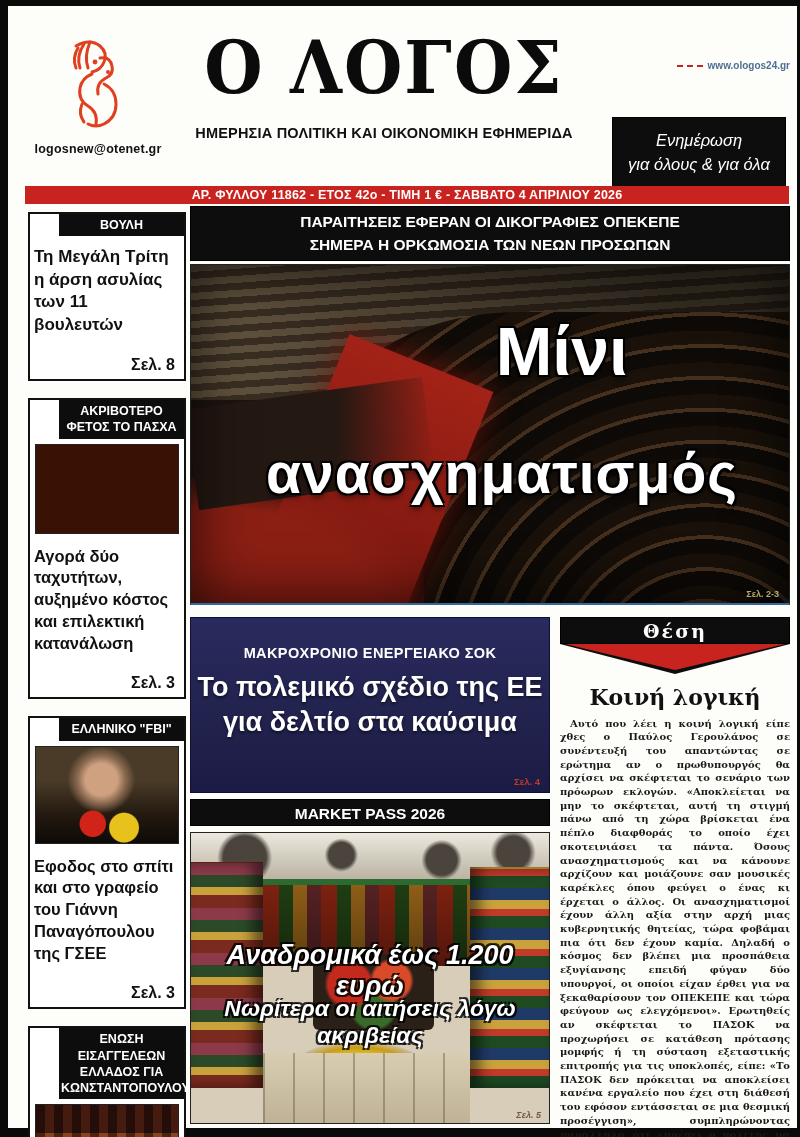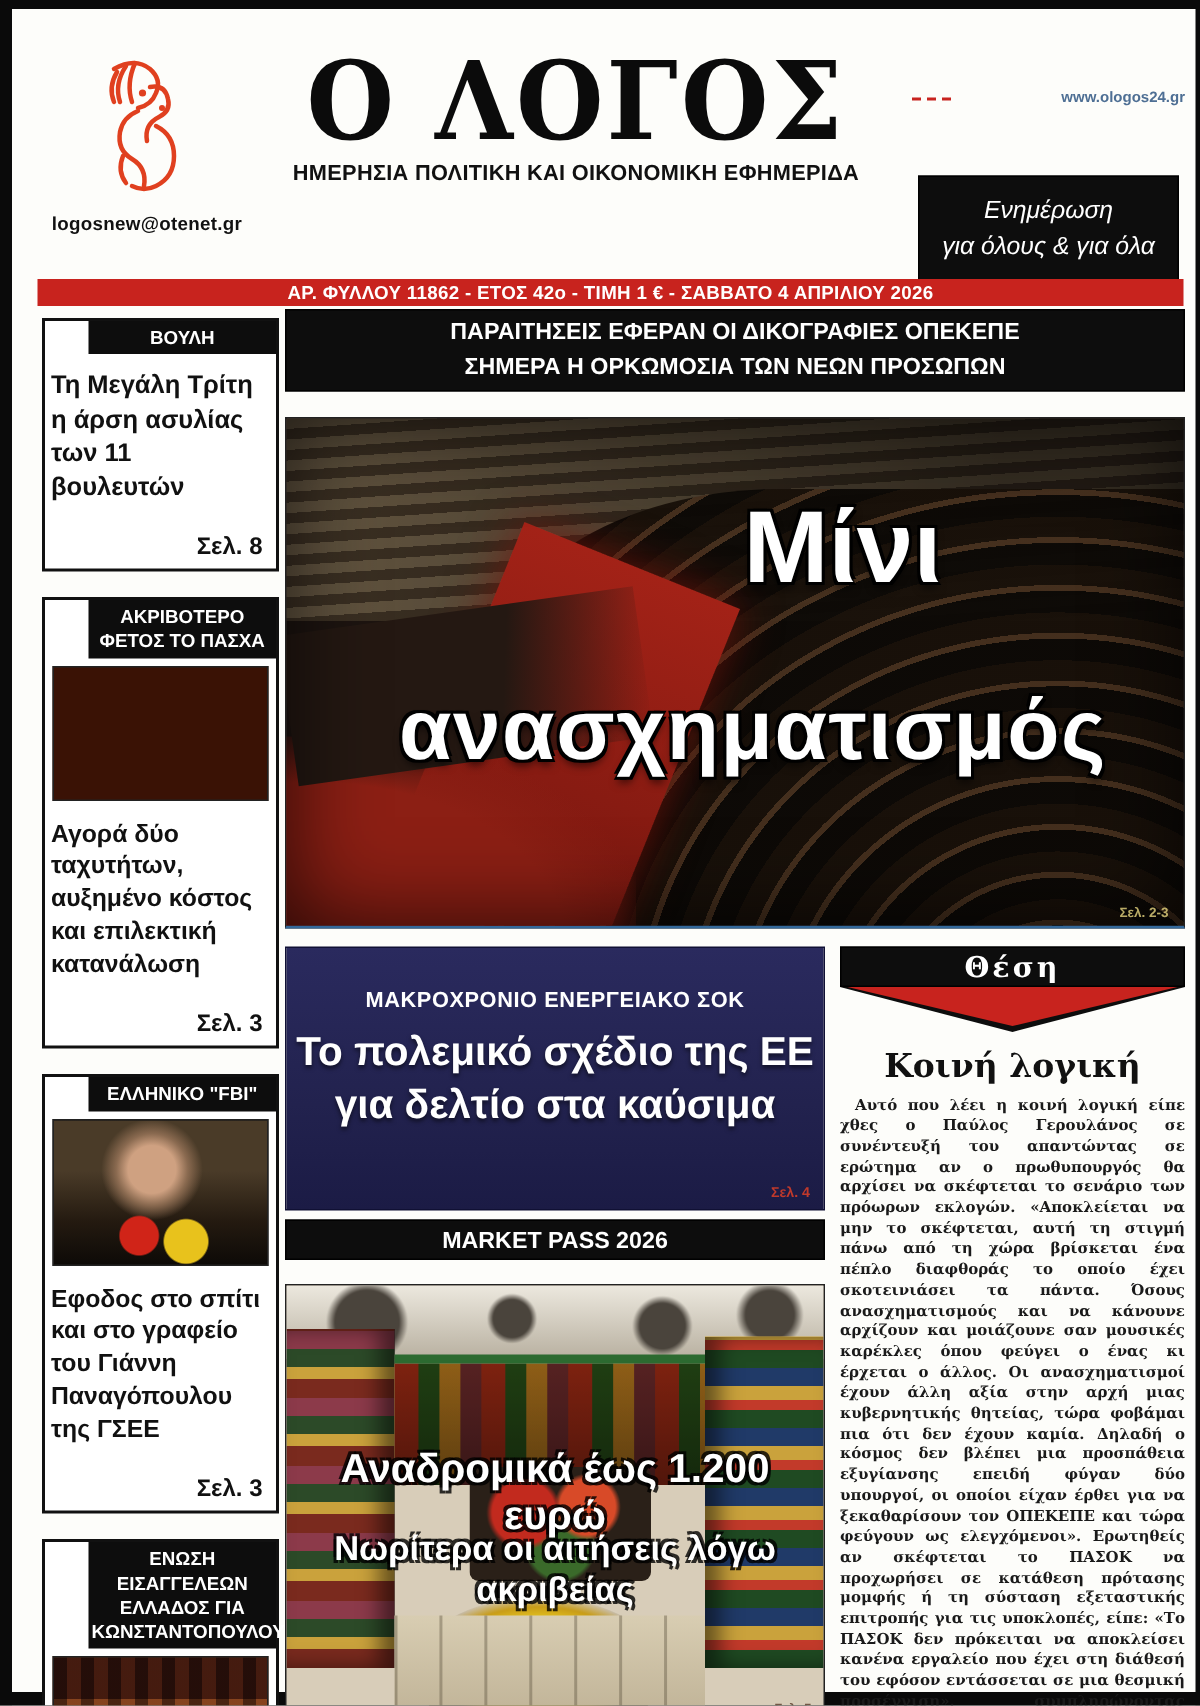--- a/index.html
+++ b/index.html
@@ -23,27 +23,27 @@
   .edge-right{right:0;top:0;width:3px;height:100%;}
 
   
   .logo-art{position:absolute;left:38px;top:32px;width:120px;height:106px;}
   .email{position:absolute;left:20px;top:142px;width:156px;text-align:center;
          font-weight:bold;font-size:12.5px;letter-spacing:.2px;}
   .masthead{position:absolute;left:178px;top:30px;width:412px;text-align:center;}
   .paper-title{font-family:"DejaVu Serif","Liberation Serif",serif;font-weight:bold;
          font-size:67px;line-height:1.05;letter-spacing:2px;transform:scaleY(1.08);
          transform-origin:top center;color:#0b0b0b;}
-  .paper-subtitle{margin-top:8px;font-weight:bold;font-size:14.5px;letter-spacing:.2px;}
+  .paper-subtitle{margin-top:25px;font-weight:bold;font-size:14.5px;letter-spacing:.2px;}
   .site-logo{position:absolute;left:608px;top:58px;width:182px;text-align:center;}
   .site-logo-row{display:flex;align-items:flex-start;justify-content:center;gap:1px;}
   .site-logo-name{font-weight:bold;font-size:22px;letter-spacing:.5px;color:#121212;padding-top:8px;}
   .site-logo-24{font-weight:bold;font-size:34px;line-height:1;color:var(--steel-blue);
          font-family:"DejaVu Sans Mono",monospace;letter-spacing:-3px;}
-  .site-url-row{display:flex;align-items:center;justify-content:space-between;gap:5px;margin-top:2px;}
+  .site-url-row{display:flex;align-items:center;justify-content:flex-end;gap:5px;margin-top:2px;}
   .site-url-dash{width:26px;border-top:2px dashed var(--accent-red);}
   .site-url{font-size:10px;font-weight:bold;color:var(--steel-blue);}
   .tagline-box{position:absolute;left:612px;top:117px;width:174px;height:72px;
          background:var(--ink);color:#fff;display:flex;flex-direction:column;
          justify-content:center;align-items:center;font-style:italic;
          font-size:16.5px;line-height:1.45;border:1px solid #000;}
 
   
   .issue-bar{position:absolute;left:25px;top:186px;width:764px;height:18px;
          background:var(--accent-red);color:#fff;font-weight:bold;font-size:12.5px;
@@ -73,21 +73,21 @@
   .img-court{background:
       repeating-linear-gradient(90deg, rgba(20,5,5,.55) 0 9px, rgba(120,40,20,.2) 9px 18px),
       linear-gradient(180deg,#38180e 0 34%, #8a4a20 34% 46%, #e0b95e 46% 78%, #c89c44 100%);
       background-color:#5a2a12;height:84px;}
 
   
   .main{position:absolute;left:190px;top:206px;width:600px;}
   .top-banner{background:var(--ink);color:#fff;font-weight:bold;font-size:15.5px;
          text-align:center;line-height:1.5;padding:3px 0;border:1px solid #000;}
   .photo{position:relative;border:1px solid #222;overflow:hidden;}
-  .photo-parliament{margin-top:17px;height:341px;background:#1d1410;border-bottom:2px solid #33689a;}
+  .photo-parliament{margin-top:3px;height:341px;background:#1d1410;border-bottom:2px solid #33689a;}
   .pp-wall{position:absolute;left:0;top:0;width:100%;height:40%;
          background:repeating-linear-gradient(176deg,#7d6c52 0 7px,#4a3c2c 7px 14px);
          opacity:.85;}
   .pp-wall:after{content:"";position:absolute;inset:0;
          background:linear-gradient(90deg,rgba(0,0,0,.1),rgba(0,0,0,.55) 80%);}
   .pp-seats{position:absolute;right:-4%;top:14%;width:82%;height:95%;
          background:repeating-radial-gradient(ellipse at 78% 115%, #0c0906 0 15px,
            #46301e 15px 19px, #181009 19px 33px);opacity:.95;border-radius:40% 0 0 0;}
   .pp-carpet{position:absolute;left:16%;top:26%;width:26%;height:90%;
          background:linear-gradient(180deg,#a32217,#6d140d);transform:rotate(22deg);
@@ -109,21 +109,21 @@
   .col-right{width:230px;}
 
   .navy-box{position:relative;height:176px;background:linear-gradient(180deg,#2a2a5e,var(--navy) 60%,#1b1b45);
          border:1px solid #101034;text-align:center;color:#fff;padding-top:27px;}
   .energy-kicker{font-weight:bold;font-size:14.5px;letter-spacing:.4px;}
   .energy-head{font-weight:bold;font-size:27px;line-height:1.32;margin-top:9px;
          text-shadow:0 2px 3px rgba(0,0,0,.55);}
   .energy-page{position:absolute;right:9px;bottom:5px;color:#c0392b;font-size:9.5px;font-weight:bold;}
   .market-bar{margin-top:6px;height:27px;background:var(--ink);color:#fff;font-weight:bold;
          font-size:15.5px;text-align:center;line-height:27px;border:1px solid #000;}
-  .photo-market{margin-top:16px;height:292px;background:#d8cdb9;}
+  .photo-market{margin-top:6px;height:292px;background:#d8cdb9;font-style:italic;}
   .sm-ceiling{position:absolute;left:0;top:0;width:100%;height:17%;
          background:radial-gradient(circle at 15% 50%, #4a443c 0 7%, transparent 9%),
            radial-gradient(circle at 42% 45%, #4a443c 0 6%, transparent 8%),
            radial-gradient(circle at 70% 55%, #4a443c 0 6%, transparent 8%),
            radial-gradient(circle at 90% 40%, #4a443c 0 5%, transparent 7%),
            linear-gradient(180deg,#ece8de,#b8b0a0);}
   .sm-left{position:absolute;left:0;top:10%;width:20%;height:78%;
          background:repeating-linear-gradient(0deg,#7a2a1e 0 13px,#caa23c 13px 21px,#2c4a28 21px 33px,#8c3a4a 33px 45px);
          box-shadow:inset -10px 0 14px rgba(0,0,0,.5);}
   .sm-right{position:absolute;right:0;top:12%;width:22%;height:76%;

